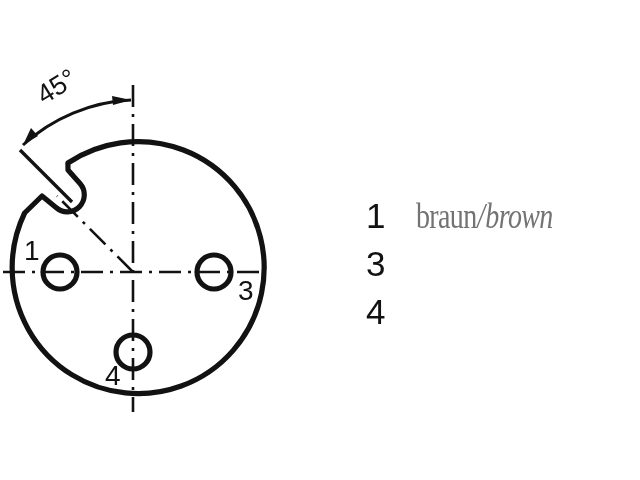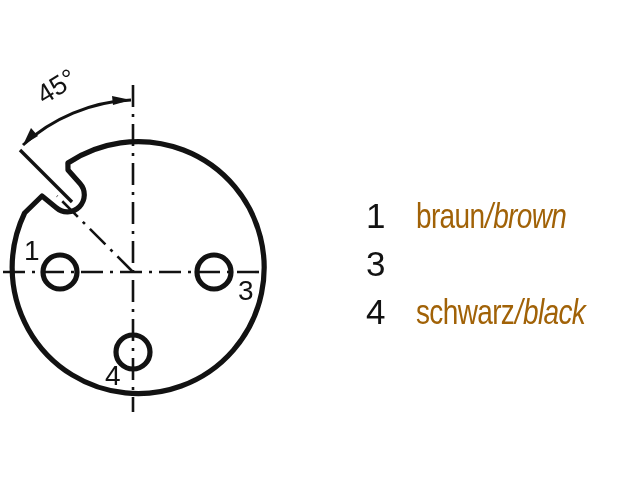--- a/index.html
+++ b/index.html
@@ -48,23 +48,23 @@
     width: 50px;
     flex: 0 0 50px;
     font-size: 35px;
     font-family: "Liberation Sans", sans-serif;
     font-stretch: condensed;
     letter-spacing: -0.5px;
     color: #121212;
   }
   .legend-names {
     font-size: 35px;
-    font-family: Liberation Sans, sans-serif;
+    font-family: Liberation Serif, serif;
     font-stretch: condensed;
-    color: #a16207;
+    color: #737373;
     letter-spacing: -0.8px;
   }
   .legend-de { font-style: normal; }
   .legend-sep { font-style: italic; padding: 0 1px; }
   .legend-en { font-style: italic; }
 
   
   .squeeze {
     display: inline-block;
     transform: scaleX(0.80);
@@ -141,22 +141,17 @@
         </span>
       </span>
     </div>
 
     <div class="legend-row">
       <span class="legend-pin">3</span>
     </div>
 
     <div class="legend-row">
       <span class="legend-pin">4</span>
-      <span class="legend-names">
-        <span class="squeeze">
-          <span class="legend-de">schwarz</span><span class="legend-sep">/</span><span class="legend-en">black</span>
-        </span>
-      </span>
     </div>
 
   </div>
 
 </div>
 
 </body></html>

